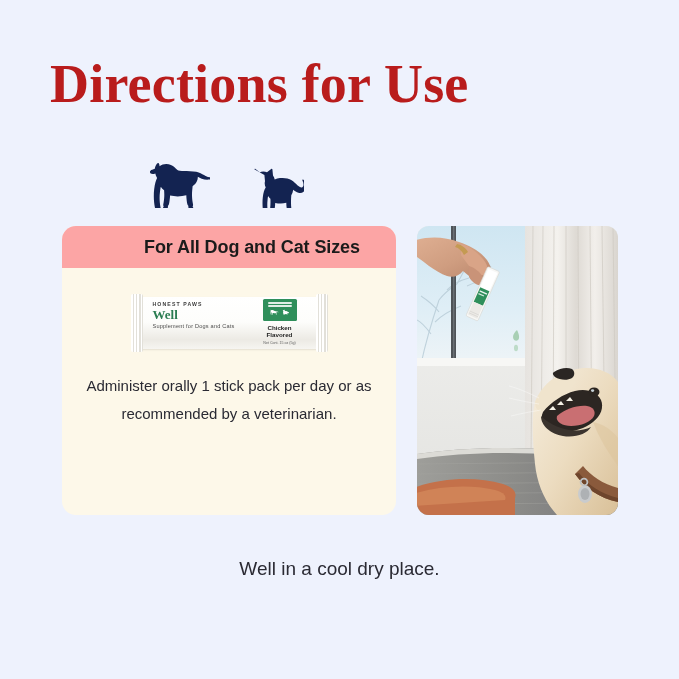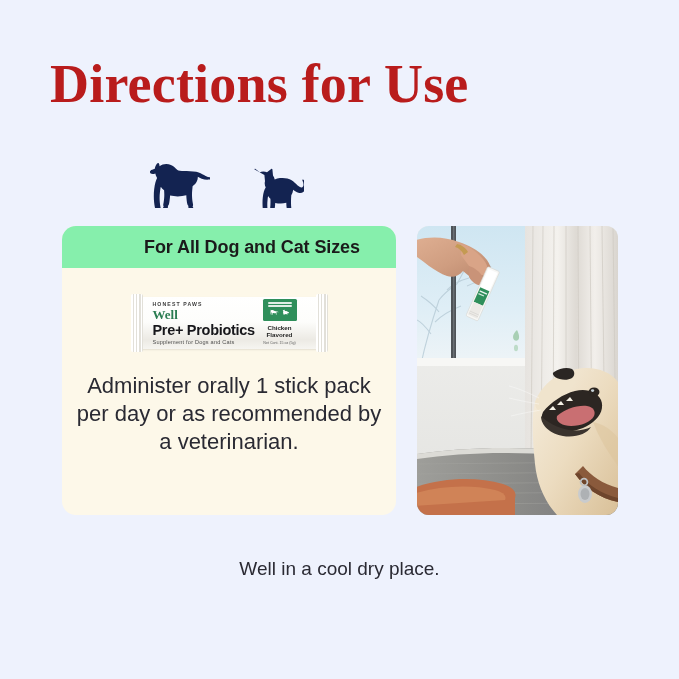--- a/index.html
+++ b/index.html
@@ -47,21 +47,21 @@
     top: 226px;
     width: 334px;
     height: 289px;
     background: #fdf8e9;
     border-radius: 14px;
     overflow: hidden;
   }
 
   .card-banner {
     height: 42px;
-    background: #86efac;
+    background: #fca5a5;
     display: flex;
     align-items: center;
     justify-content: center;
     padding-left: 46px;
   }
   .card-banner-label {
     font-size: 18px;
     font-weight: 700;
     color: #1b1b1b;
     letter-spacing: -0.1px;
@@ -174,21 +174,21 @@
     font-size: 3.6px;
     color: #5e5e5e;
     margin-top: 2px;
   }
 
   
   .card-copy {
     margin-top: 20px;
     padding: 0 14px;
     text-align: center;
-    font-size: 22px;
+    font-size: 15px;
     line-height: 28px;
     color: #2a2a33;
   }
 
   
   .photo {
     position: absolute;
     left: 417px;
     top: 226px;
     width: 201px;
@@ -272,21 +272,20 @@
 
   <div class="packet-wrap">
     <div class="packet">
       <div class="packet-body"></div>
       <div class="packet-crimp left"></div>
       <div class="packet-crimp right"></div>
 
       <div class="packet-text">
         <div class="pk-brand">HONEST PAWS</div>
         <div class="pk-well">Well</div>
-        <div class="pk-product">Pre+ Probiotics</div>
         <div class="pk-sub">Supplement for Dogs and Cats</div>
       </div>
 
       <div class="packet-right">
         <div class="pk-green">
           <div class="pk-green-line"></div>
           <div class="pk-green-line"></div>
           <div class="pk-green-pets">
             <svg width="9" height="6" viewBox="0 0 18 12" aria-hidden="true">
               <path fill="#ffffff" d="M1 4c0-1.2 0.5-2.3 1-2.3 0.3 0 0.5 0.5 0.6 1C3.3 2.2 4.2 2 5 2

